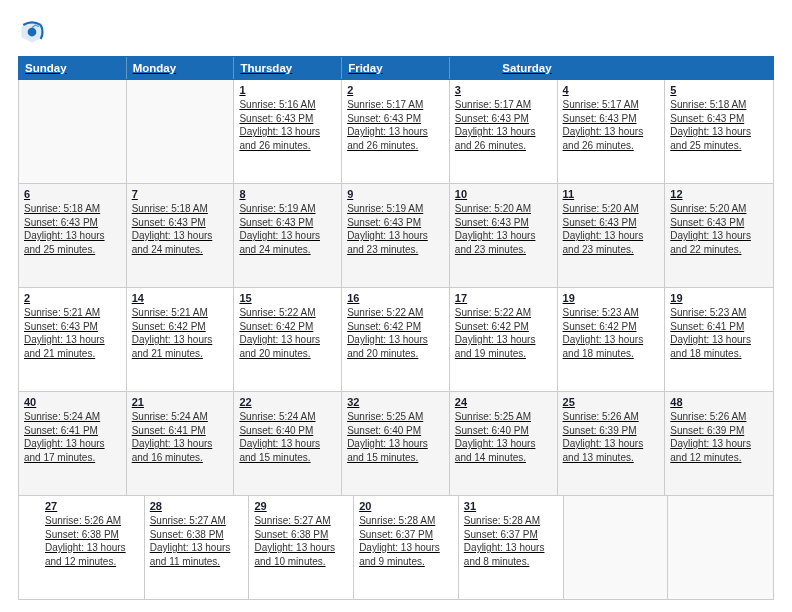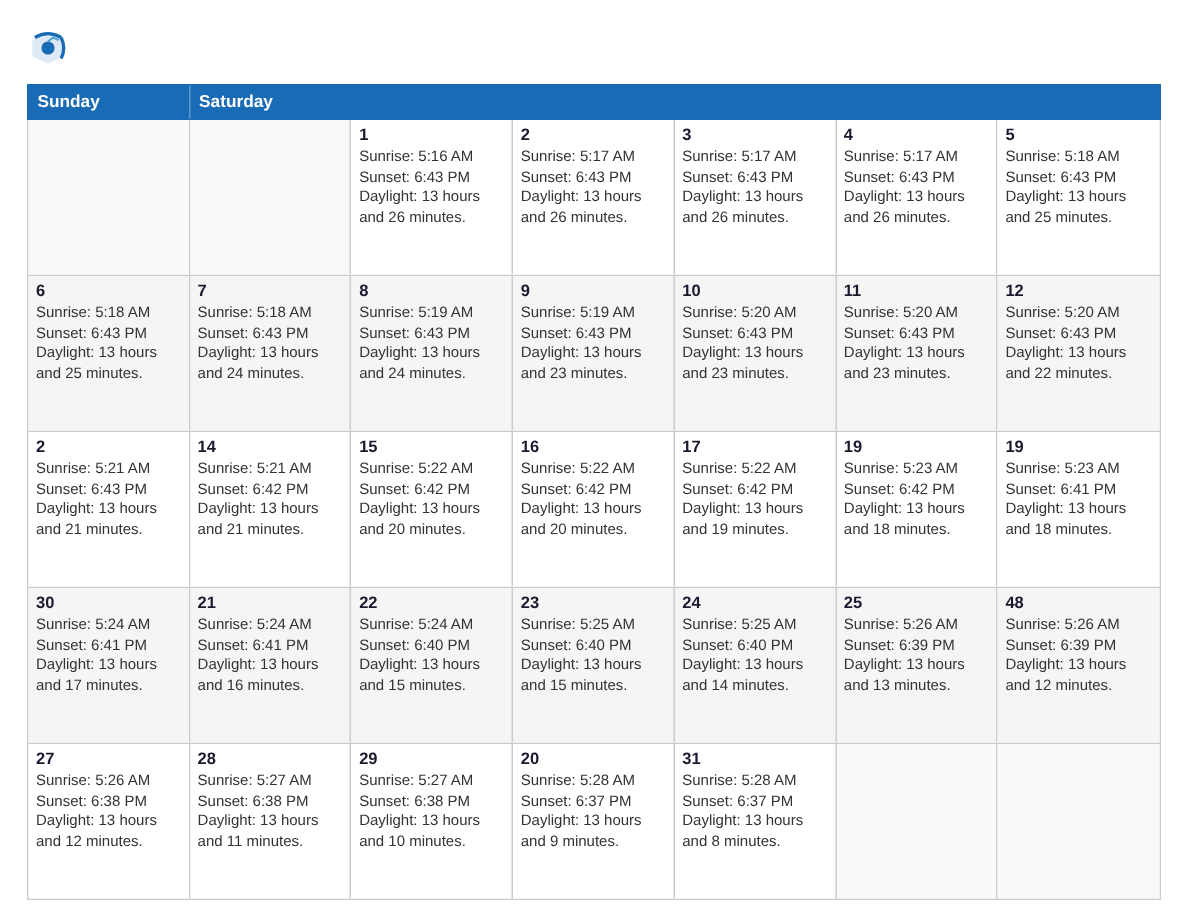--- a/index.html
+++ b/index.html
@@ -48,50 +48,51 @@
       line-height: 1.1;
     }
     .subtitle {
       font-size: 15px;
       color: #1a1a2e;
     }
     .calendar {
       flex: 1;
       display: flex;
       flex-direction: column;
+      text-decoration: underline;
     }
     .cal-header-row {
       display: grid;
       grid-template-columns: repeat(7, 1fr);
       background: #1a6bb5;
       border: 1px solid #1a6bb5;
     }
     .cal-header-cell {
       color: #fff;
       font-size: 11.5px;
       font-weight: bold;
       padding: 5px 6px;
       text-align: left;
       border-right: 1px solid rgba(255,255,255,0.3);
     }
-    .cal-header-cell:last-child { border-right: none; }
+    .cal-header-cell:last-child { border-right: none; text-align: right; }
     .cal-body {
       flex: 1;
       display: flex;
       flex-direction: column;
       border: 1px solid #ccc;
       border-top: none;
     }
     .cal-week {
       display: grid;
       grid-template-columns: repeat(7, 1fr);
       flex: 1;
       border-bottom: 1px solid #ccc;
     }
-    .cal-week:last-child { border-bottom: none; }
+    .cal-week:last-child { border-bottom: none; margin-left: 21px; }
     .cal-cell {
       padding: 4px 5px 3px 5px;
       border-right: 1px solid #ccc;
       font-size: 9.5px;
       color: #333;
       background: #fff;
       min-height: 0;
     }
     .cal-cell:last-child { border-right: none; }
     .cal-cell.empty { background: #f9f9f9; }
@@ -129,20 +130,23 @@
     </div>
     <div class="title-area">
       <div class="main-title"></div>
       <div class="subtitle"></div>
     </div>
   </div>
 
   <div class="calendar">
     <div class="cal-header-row">
     <div class="cal-header-cell">Sunday</div>
+        <div class="cal-header-cell">Monday</div>
+        <div class="cal-header-cell">Thursday</div>
+        <div class="cal-header-cell">Friday</div>
         <div class="cal-header-cell">Saturday</div>
       </div>
     <div class="cal-body">
     <div class="cal-week">
           <div class="cal-cell empty"></div>
           <div class="cal-cell empty"></div>
           <div class="cal-cell">
             <span class="day-num">1</span>
             <div class="cell-text">Sunrise: 5:16 AM<br>Sunset: 6:43 PM<br>Daylight: 13 hours<br>and 26 minutes.</div>
           </div>
@@ -218,33 +222,33 @@
             <span class="day-num">19</span>
             <div class="cell-text">Sunrise: 5:23 AM<br>Sunset: 6:42 PM<br>Daylight: 13 hours<br>and 18 minutes.</div>
           </div>
           <div class="cal-cell">
             <span class="day-num">19</span>
             <div class="cell-text">Sunrise: 5:23 AM<br>Sunset: 6:41 PM<br>Daylight: 13 hours<br>and 18 minutes.</div>
           </div>
         </div>
         <div class="cal-week">
           <div class="cal-cell alt">
-            <span class="day-num">30</span>
+            <span class="day-num">40</span>
             <div class="cell-text">Sunrise: 5:24 AM<br>Sunset: 6:41 PM<br>Daylight: 13 hours<br>and 17 minutes.</div>
           </div>
           <div class="cal-cell alt">
             <span class="day-num">21</span>
             <div class="cell-text">Sunrise: 5:24 AM<br>Sunset: 6:41 PM<br>Daylight: 13 hours<br>and 16 minutes.</div>
           </div>
           <div class="cal-cell alt">
             <span class="day-num">22</span>
             <div class="cell-text">Sunrise: 5:24 AM<br>Sunset: 6:40 PM<br>Daylight: 13 hours<br>and 15 minutes.</div>
           </div>
           <div class="cal-cell alt">
-            <span class="day-num">23</span>
+            <span class="day-num">32</span>
             <div class="cell-text">Sunrise: 5:25 AM<br>Sunset: 6:40 PM<br>Daylight: 13 hours<br>and 15 minutes.</div>
           </div>
           <div class="cal-cell alt">
             <span class="day-num">24</span>
             <div class="cell-text">Sunrise: 5:25 AM<br>Sunset: 6:40 PM<br>Daylight: 13 hours<br>and 14 minutes.</div>
           </div>
           <div class="cal-cell alt">
             <span class="day-num">25</span>
             <div class="cell-text">Sunrise: 5:26 AM<br>Sunset: 6:39 PM<br>Daylight: 13 hours<br>and 13 minutes.</div>
           </div>

